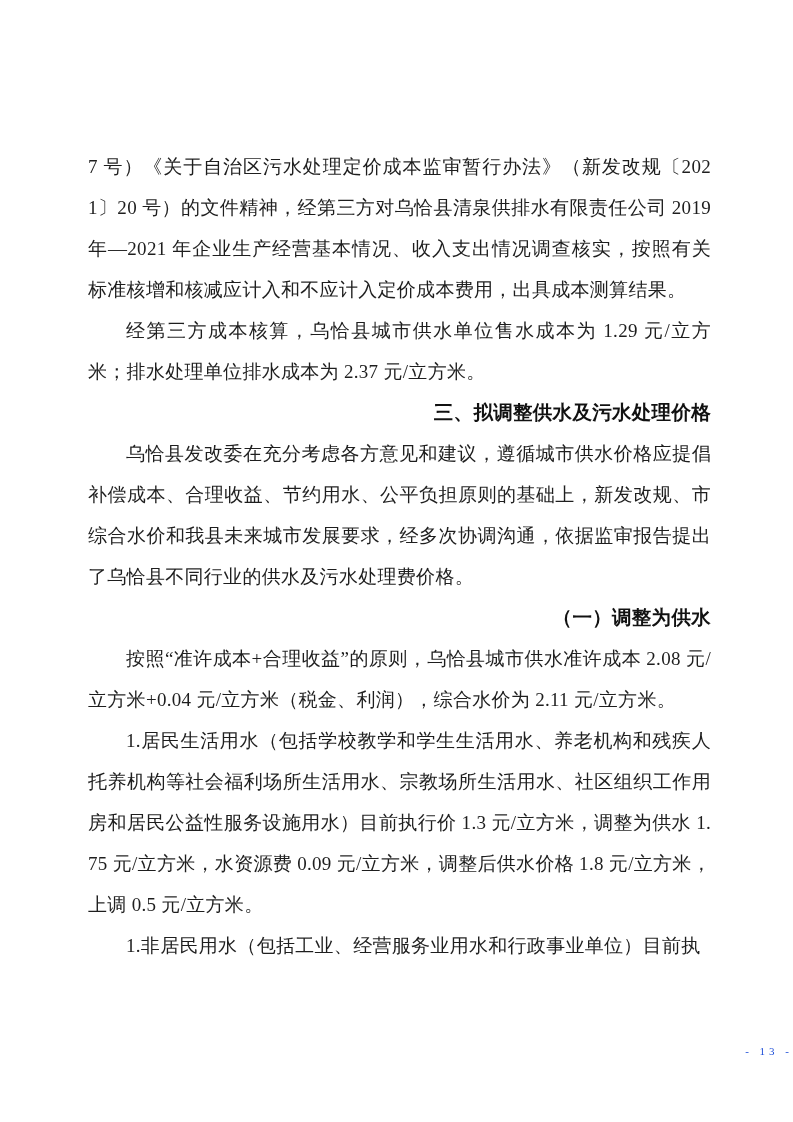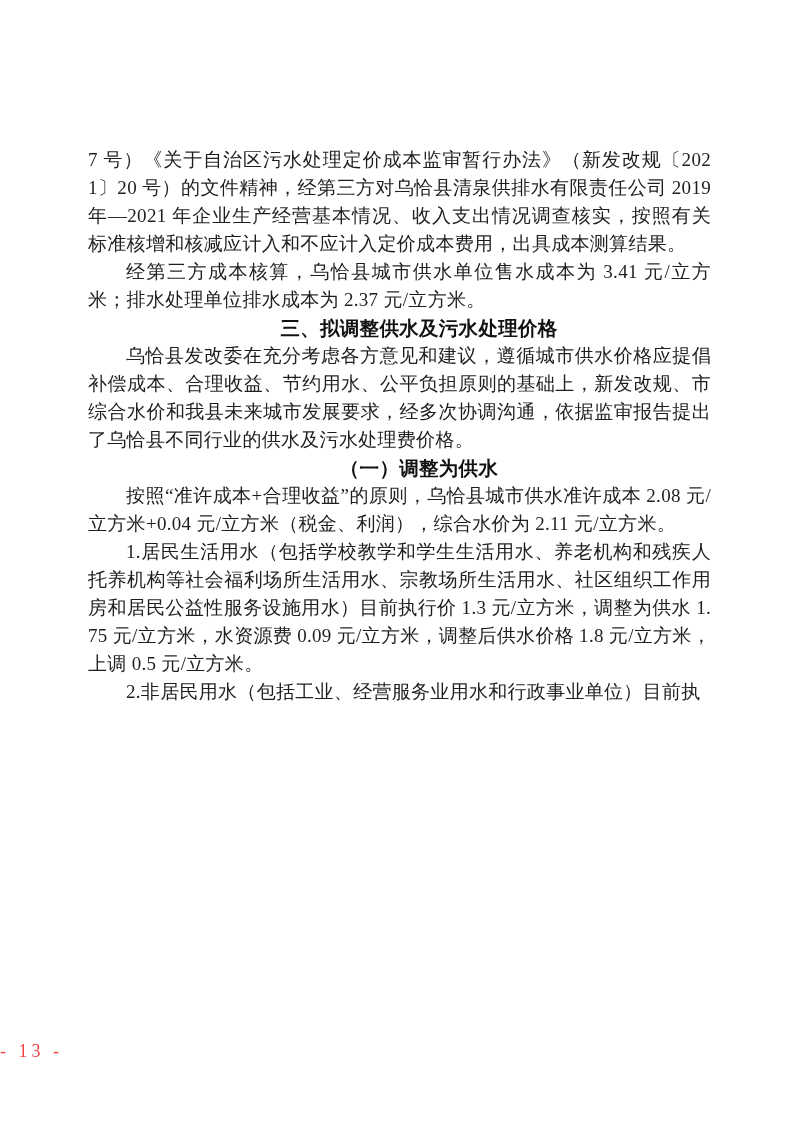--- a/index.html
+++ b/index.html
@@ -20,79 +20,79 @@
 
   .doc-body {
     position: absolute;
     top: 146px;
     left: 88px;
     width: 623px;
   }
 
   .para {
     font-size: 19px;
-    line-height: 28px;
+    line-height: 41px;
     text-align: justify;
     text-indent: 2em;
     letter-spacing: 0.3px;
     color: #1e1e1e;
     word-break: break-all;
   }
 
   .para.no-indent {
     text-indent: 0;
   }
 
   .para.heading {
     font-family: "Liberation Sans", "DejaVu Sans", sans-serif;
     font-weight: bold;
     font-size: 19.5px;
-    text-align: center;
+    text-align: right;
     color: #111111;
   }
 
   .para.emphasis {
     font-weight: bold;
     color: #111111;
   }
 
   .page-footer {
     position: absolute;
     top: 1040px;
     left: 0;
     width: 100%;
-    text-align: left;
-    font-size: 18px;
+    text-align: right;
+    font-size: 11px;
     line-height: 22px;
     letter-spacing: 4px;
-    color: #ef4444;
+    color: #1d4ed8;
     font-family: "Liberation Serif", "DejaVu Serif", serif;
   }
 </style>
 </head>
 <body>
 
 <div class="page">
 
   <div class="doc-body">
 
     <p class="para no-indent">7 号）《关于自治区污水处理定价成本监审暂行办法》（新发改规〔2021〕20 号）的文件精神，经第三方对乌恰县清泉供排水有限责任公司 2019 年—2021 年企业生产经营基本情况、收入支出情况调查核实，按照有关标准核增和核减应计入和不应计入定价成本费用，出具成本测算结果。</p>
 
-    <p class="para">经第三方成本核算，乌恰县城市供水单位售水成本为 3.41 元/立方米；排水处理单位排水成本为 2.37 元/立方米。</p>
+    <p class="para">经第三方成本核算，乌恰县城市供水单位售水成本为 1.29 元/立方米；排水处理单位排水成本为 2.37 元/立方米。</p>
 
     <p class="para heading">三、拟调整供水及污水处理价格</p>
 
     <p class="para">乌恰县发改委在充分考虑各方意见和建议，遵循城市供水价格应提倡补偿成本、合理收益、节约用水、公平负担原则的基础上，新发改规、市综合水价和我县未来城市发展要求，经多次协调沟通，依据监审报告提出了乌恰县不同行业的供水及污水处理费价格。</p>
 
     <p class="para heading">（一）调整为供水</p>
 
     <p class="para">按照“准许成本+合理收益”的原则，乌恰县城市供水准许成本 2.08 元/立方米+0.04 元/立方米（税金、利润），综合水价为 2.11 元/立方米。</p>
 
 
     <p class="para">1.居民生活用水（包括学校教学和学生生活用水、养老机构和残疾人托养机构等社会福利场所生活用水、宗教场所生活用水、社区组织工作用房和居民公益性服务设施用水）目前执行价 1.3 元/立方米，调整为供水 1.75 元/立方米，水资源费 0.09 元/立方米，调整后供水价格 1.8 元/立方米，上调 0.5 元/立方米。</p>
 
-    <p class="para">2.非居民用水（包括工业、经营服务业用水和行政事业单位）目前执</p>
+    <p class="para">1.非居民用水（包括工业、经营服务业用水和行政事业单位）目前执</p>
 
   </div>
 
   <div class="page-footer">- 13 -</div>
 
 </div>
 
 </body></html>

